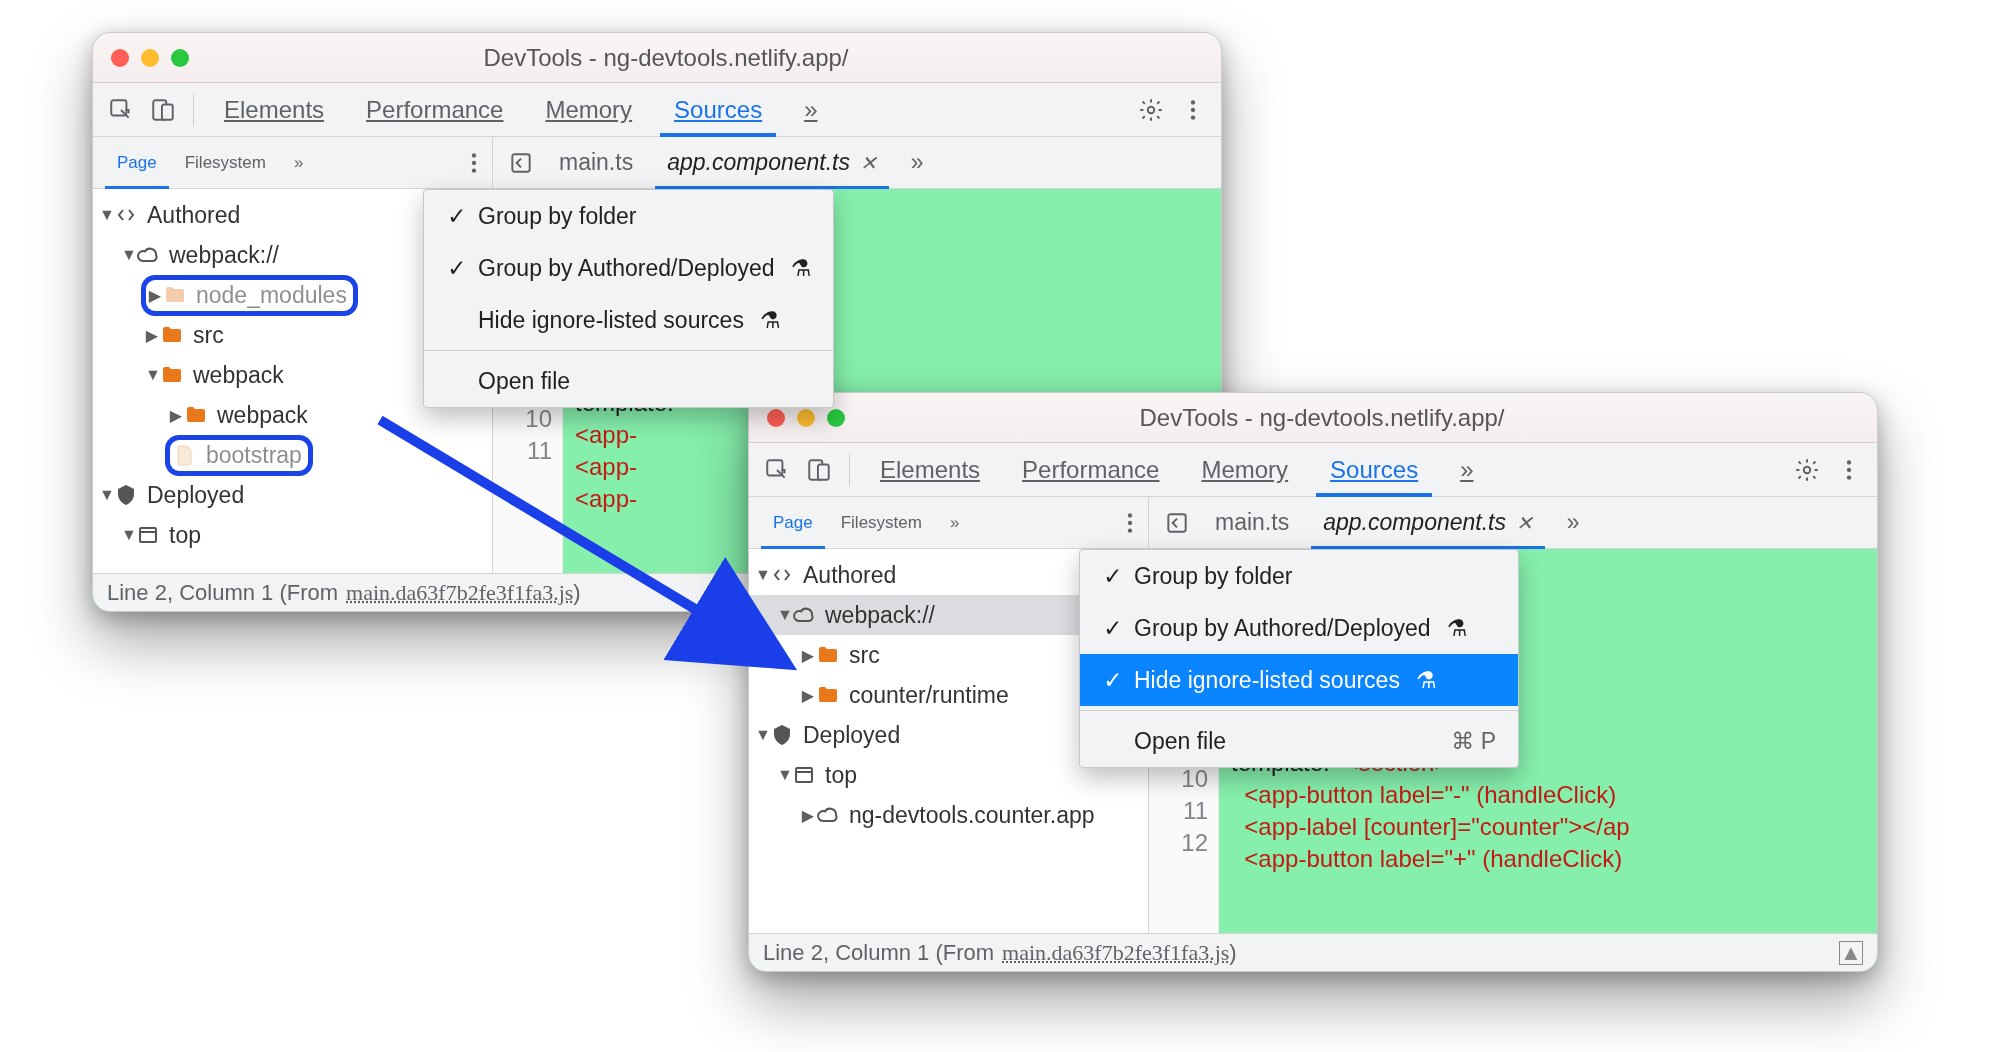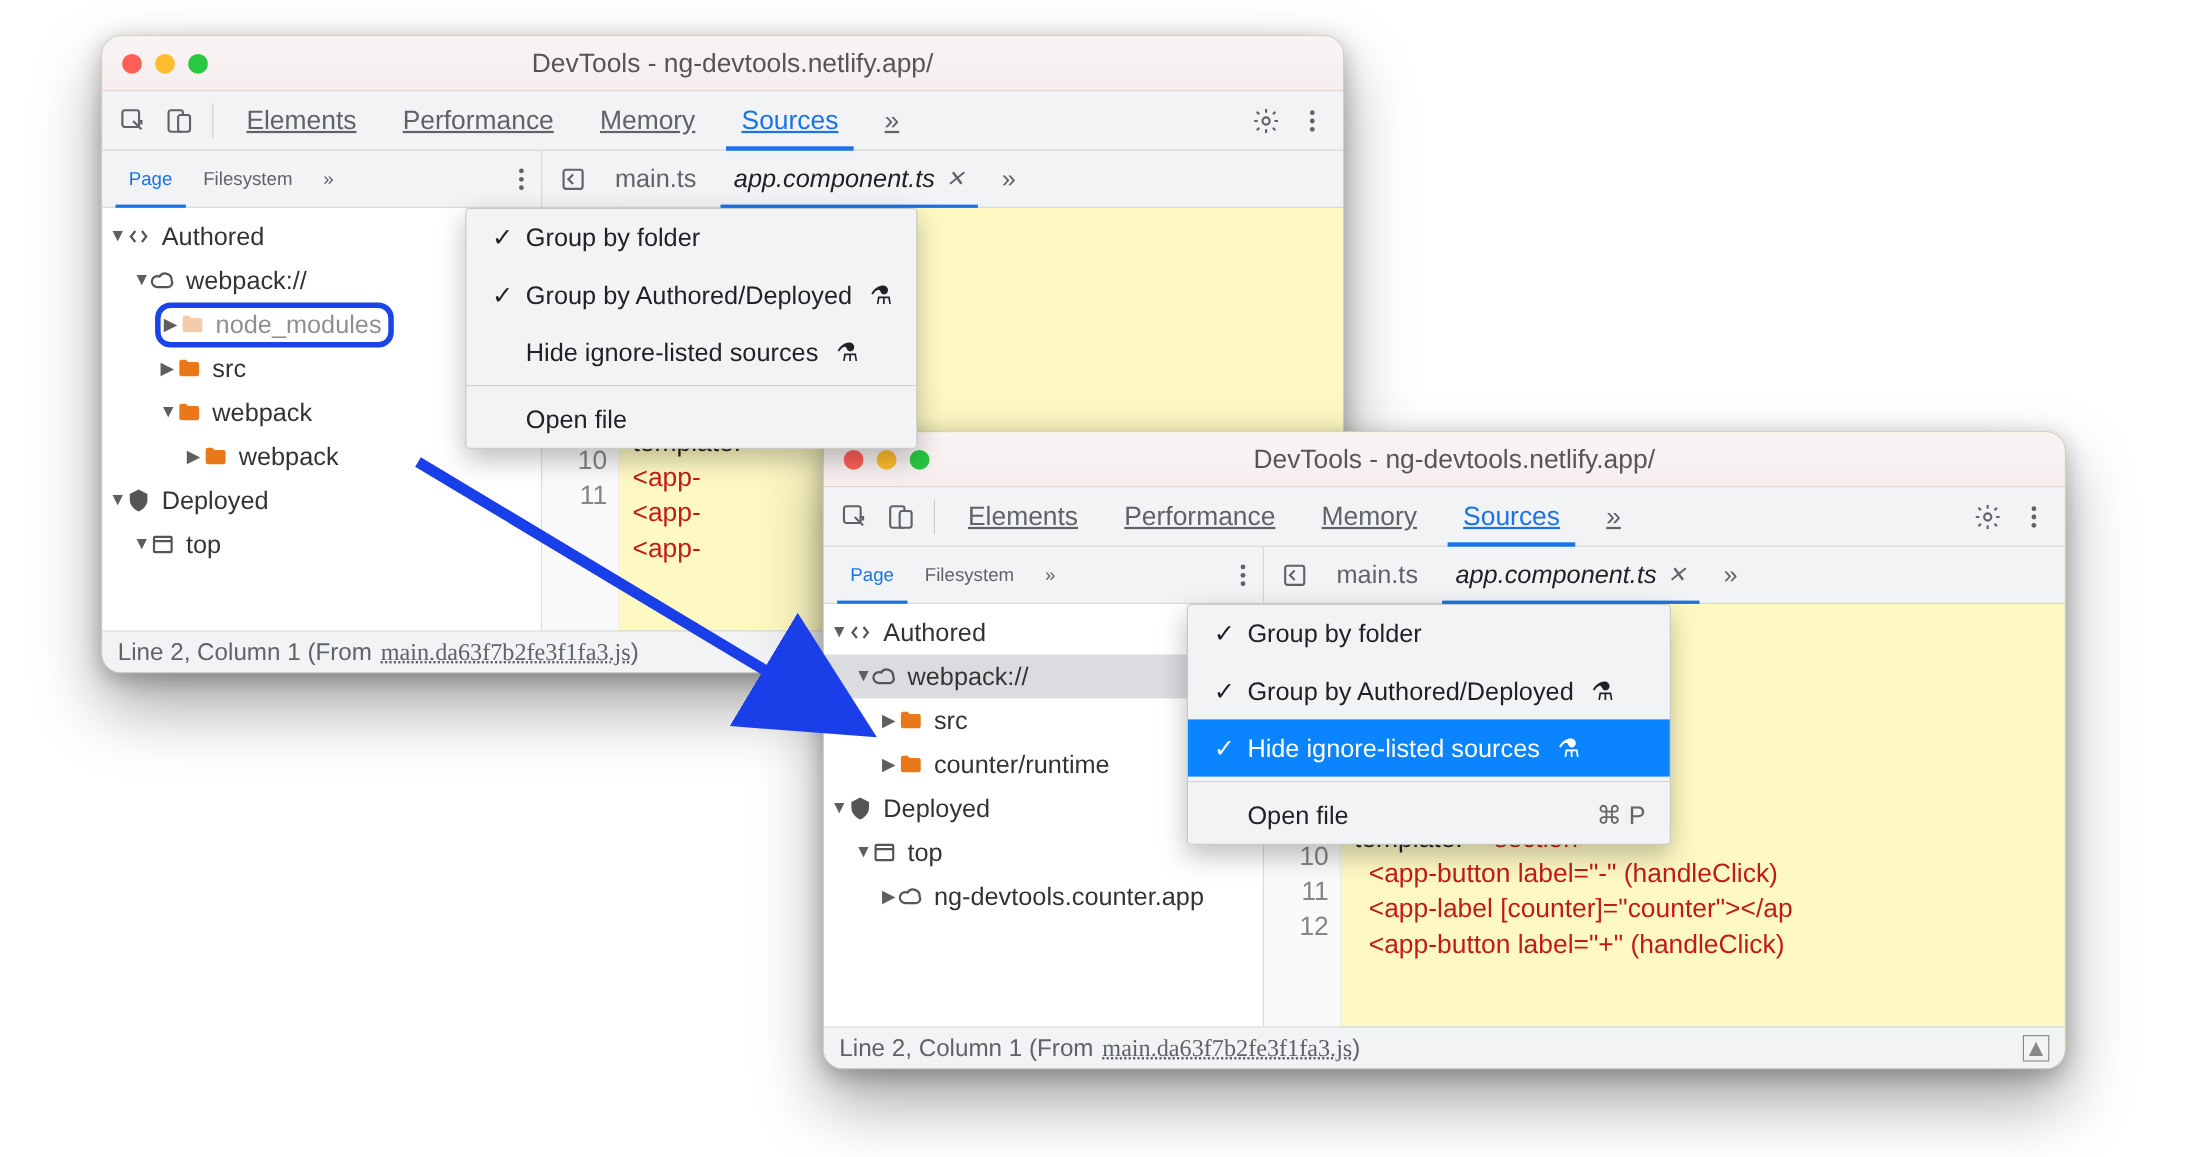--- a/index.html
+++ b/index.html
@@ -1,20 +1,20 @@
 <!DOCTYPE html>
 <html><head>
 <meta charset="utf-8">
 <style>
   * { box-sizing: border-box; margin: 0; padding: 0; font-family: -apple-system, BlinkMacSystemFont, "Segoe UI", Helvetica, Arial, sans-serif; }
   body { background: #fff; width: 2002px; height: 1052px; position: relative; font-size: 24px; }
 
   .window {
     position: absolute;
-    background: #fef9c3;
+    background: #86efac;
     border-radius: 18px;
     box-shadow: 0 30px 60px rgba(0,0,0,0.35), 0 6px 20px rgba(0,0,0,0.25);
     overflow: hidden;
     border: 1px solid #ccc;
   }
   #win1 { left: 92px; top: 32px; width: 1130px; height: 580px; }
   #win2 { left: 748px; top: 392px; width: 1130px; height: 580px; }
 
   .titlebar { height: 50px; background: linear-gradient(#f9f4f4,#f6eeee); display:flex; align-items:center; padding:0 18px; border-bottom:1px solid #d9cccc; }
   .traffic { display:flex; gap:12px; }
@@ -204,20 +204,30 @@
         </div>
       <div class="noderow indent3">
           <span class="tw">▶</span>
         <span class="ic">
             <svg class="foldsvg" viewBox="0 0 24 24" fill="#e8781a">
               <path d="M3 6a2 2 0 0 1 2-2h4l2 2h8a2 2 0 0 1 2 2v9a2 2 0 0 1-2 2H5a2 2 0 0 1-2-2V6z"></path>
             </svg>
           </span>
         <span>webpack</span>
         </div>
+      <div class="noderow indent3">
+        <span class="pill" style="display:flex;align-items:center;">
+          <span class="ic faded">
+              <svg class="foldsvg" viewBox="0 0 24 24" fill="#f4d8b8" stroke="#d9b07d" stroke-width="1">
+                <path d="M6 3h8l4 4v14a1 1 0 0 1-1 1H6a1 1 0 0 1-1-1V4a1 1 0 0 1 1-1z"></path>
+              </svg>
+            </span>
+          <span class="faded">bootstrap</span>
+        </span>
+        </div>
       <div class="noderow indent0">
           <span class="tw">▼</span>
         <span class="ic">
             <svg class="foldsvg" viewBox="0 0 24 24" fill="#555">
               <path d="M12 2l8 4v5c0 5-3.5 9-8 11-4.5-2-8-6-8-11V6l8-4z"></path>
             </svg>
           </span>
         <span>Deployed</span>
         </div>
       <div class="noderow indent1">

